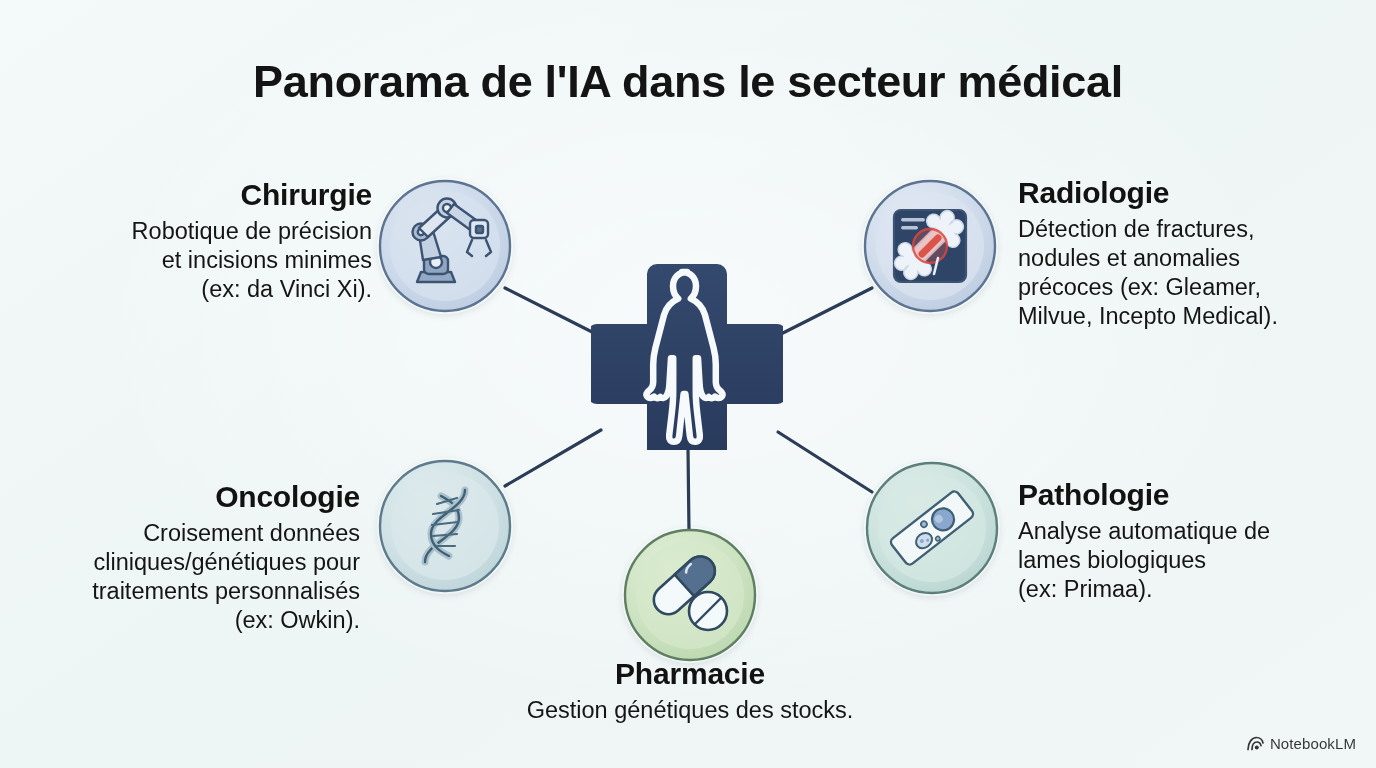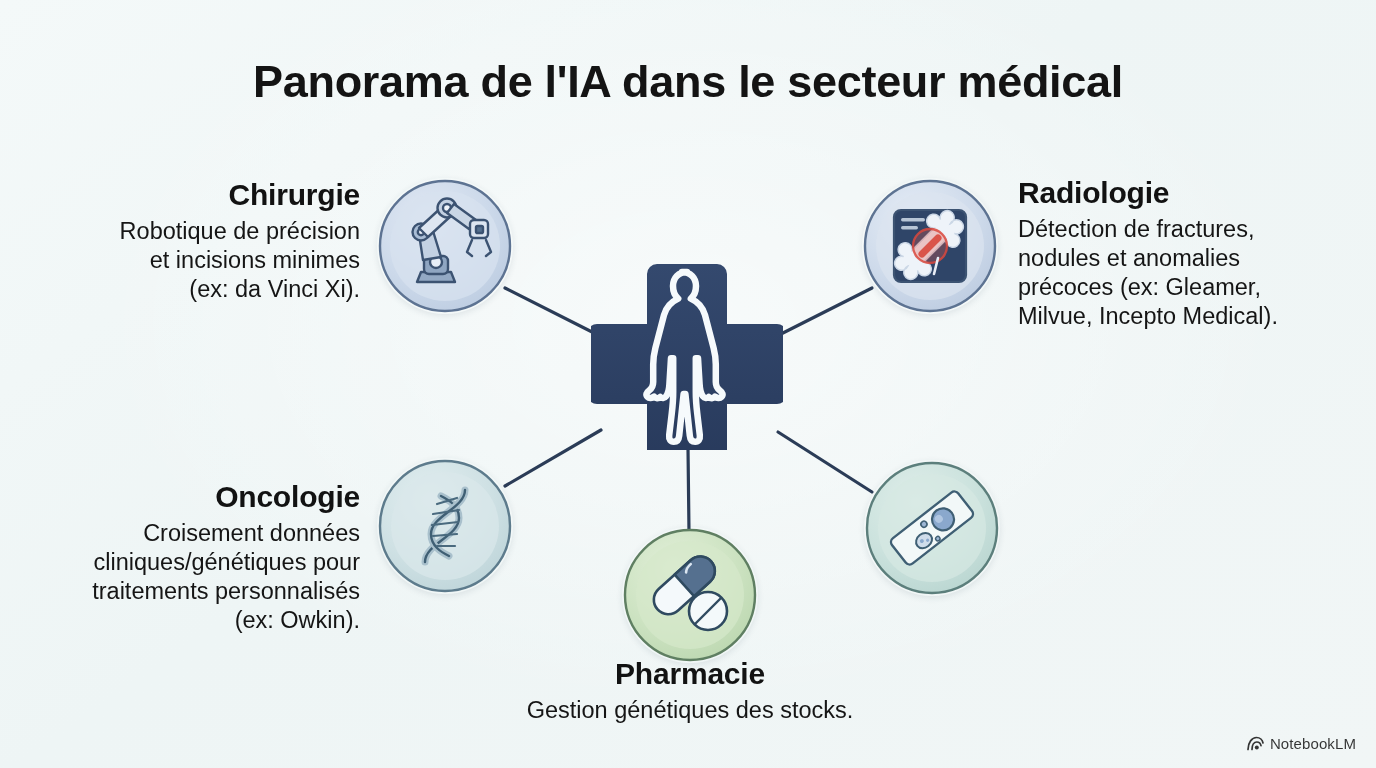--- a/index.html
+++ b/index.html
@@ -95,21 +95,21 @@
     font-size: 23.5px;
     line-height: 1.24;
     color: #151515;
     white-space: pre-line;
   }
 
   .align-right { text-align: right; }
   .align-left  { text-align: left;  }
   .align-center{ text-align: center;}
 
-  .block-chirurgie { left: 48px;  top: 178px;  width: 312px; text-align: right; }
+  .block-chirurgie { left: 60px;  top: 178px;  width: 312px; text-align: right; }
   .block-oncologie { left: 28px;  top: 480px;  width: 332px; }
   .block-radiologie{ left: 1018px;top: 176px;  width: 330px; }
   .block-pathologie{ left: 1018px;top: 478px;  width: 330px; }
   .block-pharmacie { left: 470px; top: 657px;  width: 440px; }
 
   
   .watermark {
     position: absolute;
     right: 20px;
     bottom: 16px;
@@ -363,20 +363,24 @@
 
   <div class="block block-radiologie align-left">
     <div class="heading">Radiologie</div>
     <div class="body">Détection de fractures,
 nodules et anomalies
 précoces (ex: Gleamer,
 Milvue, Incepto Medical).</div>
   </div>
 
   <div class="block block-pathologie align-left">
+    <div class="heading">Pathologie</div>
+    <div class="body">Analyse automatique de
+lames biologiques
+(ex: Primaa).</div>
   </div>
 
   <div class="block block-pharmacie align-center">
     <div class="heading">Pharmacie</div>
     <div class="body">Gestion génétiques des stocks.</div>
   </div>
 
   <div class="watermark">
     <svg width="17" height="15" viewBox="0 0 17 15">
       <path d="M1 13.5 C1 6.5 5 1.5 9.5 1.5 C13 1.5 15.5 4 16 7" fill="none" stroke="#1b1b1b" stroke-width="1.7" stroke-linecap="round"></path>

